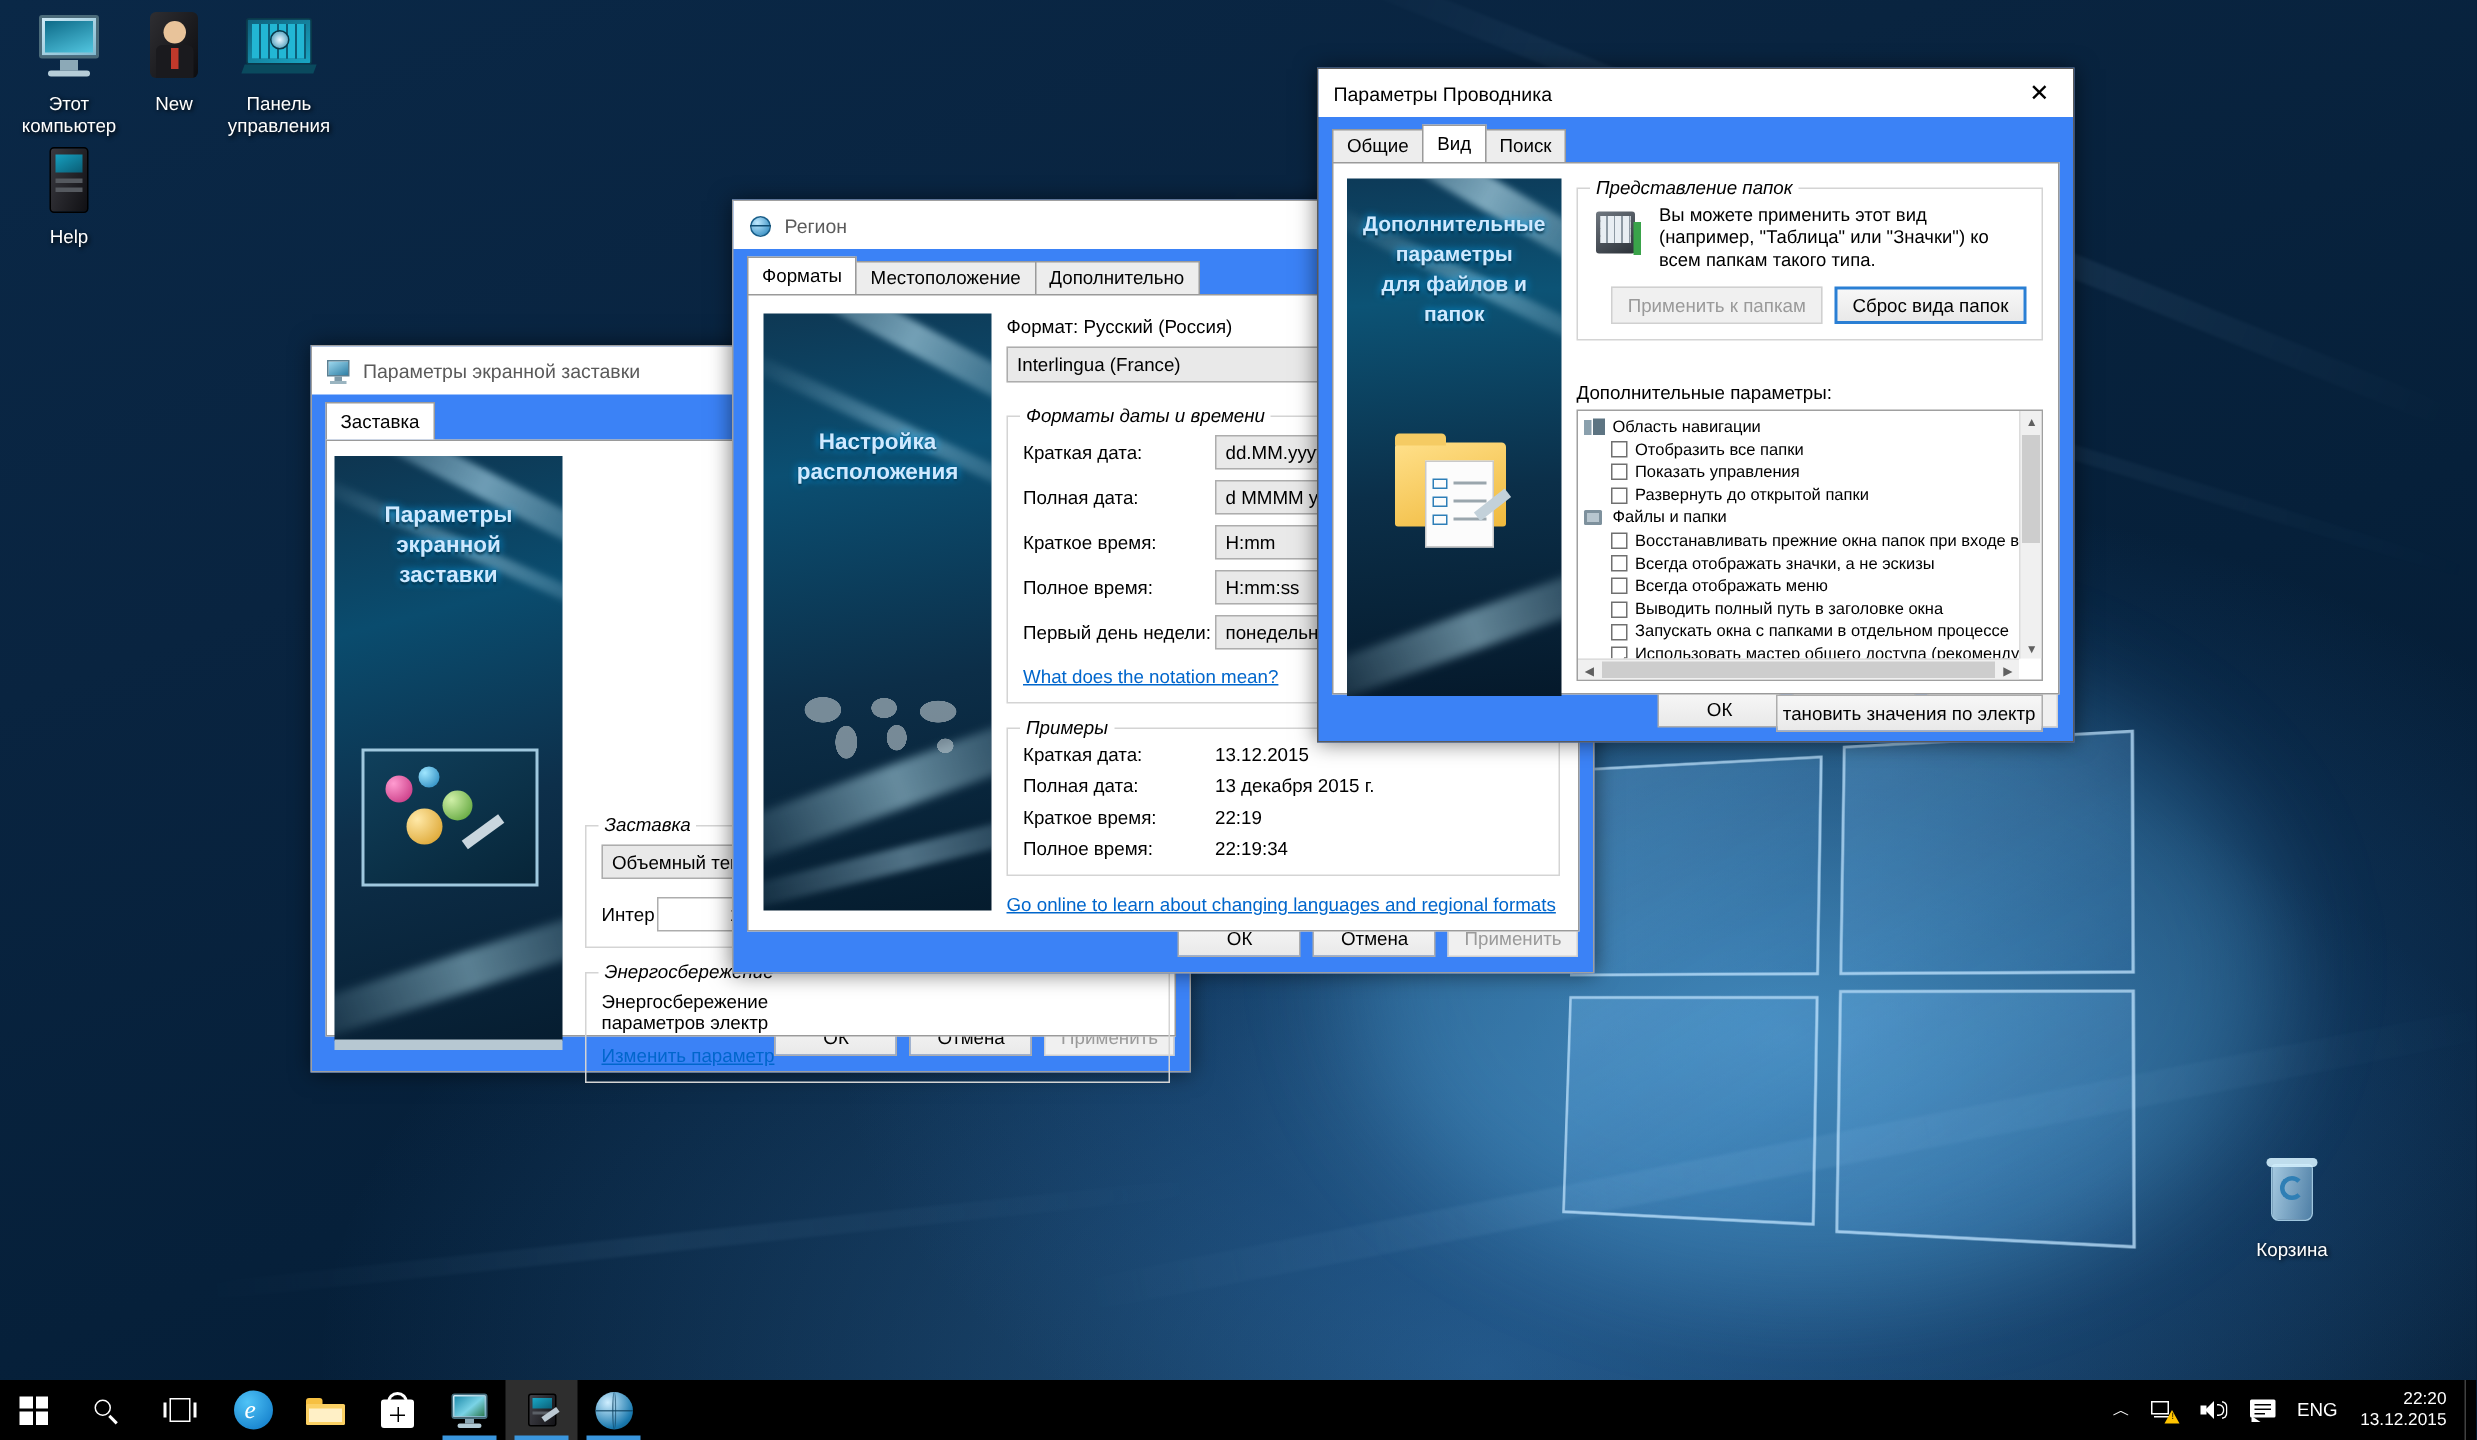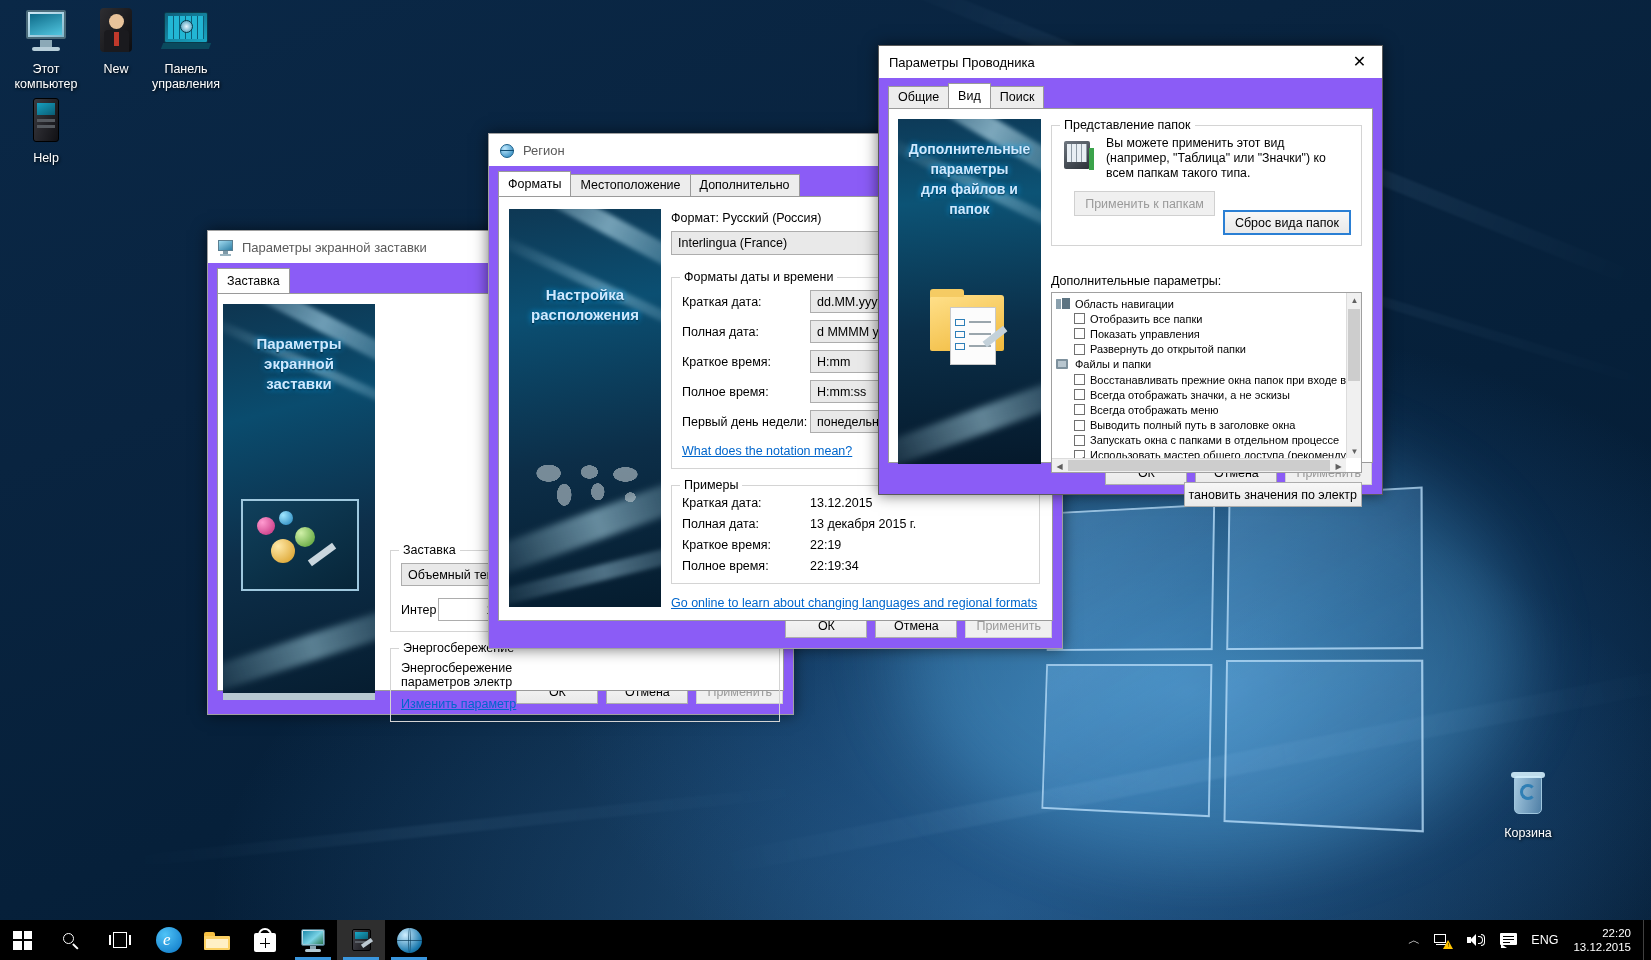--- a/index.html
+++ b/index.html
@@ -23,41 +23,41 @@
   .logo-pane { position:absolute; border:2px solid rgba(195,230,255,.78);
     background:linear-gradient(150deg, rgba(120,190,245,.30), rgba(40,110,180,.12)); }
   .glow { position:absolute; border-radius:50%; filter:blur(34px); }
 
   
   .dicon { position:absolute; width:92px; text-align:center; color:#fff;
     font-size:12.5px; line-height:15px; text-shadow:1px 1px 3px rgba(0,0,0,.95); cursor:default; }
   .dicon .gfx { height:52px; margin:0 auto 4px; position:relative; width:52px; }
 
   
-  .dlg { position:absolute; background:#8b5cf6; border:1px solid #a0a0a0;
+  .dlg { position:absolute; background:#3b82f6; border:1px solid #a0a0a0;
     box-shadow:0 0 14px rgba(0,0,0,.55); font-size:12.5px; color:#000; }
   .dlg.active { border:1px solid #5a5a5a; }
   .tbar { height:32px; background:#ffffff; position:relative; display:flex; align-items:center;
           padding-left:10px; }
   .tbar .tlabel { font-size:13px; color:#5a5a5a; }
   .dlg.active .tbar .tlabel { color:#000; }
   .tbar .ticon { width:17px; height:17px; margin-right:7px; position:relative; flex:none; }
   .tclose { position:absolute; right:0; top:0; width:45px; height:31px; display:flex;
     align-items:center; justify-content:center; font-size:16px; color:#000; cursor:default; }
 
   .tabstrip { display:flex; align-items:flex-end; height:24px; margin:6px 0 0 9px;
     position:relative; z-index:3; }
   .tab { border:1px solid #9a9a9a; border-bottom:none; background:#ededed; padding:3px 9px 3px;
     font-size:12.5px; margin-right:-1px; color:#000; cursor:default; line-height:15px; }
   .tab.sel { background:#fff; position:relative; z-index:2; padding-top:5px; padding-bottom:4px; }
   .tabbody { background:#fff; border:1px solid #9a9a9a; margin:0 9px; position:relative; z-index:1; }
 
   
   .grp { border:1px solid #d4d4d4; margin:8px 0 0; padding:10px 10px 10px; position:relative; }
-  .grp > .glegend { position:absolute; top:-8px; left:8px; background:#fff; padding:0 4px; font-size:12.5px; }
+  .grp > .glegend { position:absolute; top:-8px; left:8px; background:#fff; padding:0 4px; font-size:12.5px;font-style:italic; }
 
   .btn { background:linear-gradient(#f7f7f7,#e9e9e9); border:1px solid #adadad;
     font-family:"Liberation Sans", sans-serif; font-size:12.5px; padding:4px 10px; color:#000;
     min-width:82px; height:25px; cursor:default; }
   .btn.def { border:2px solid #2a7fd4; }
   .btn.dis { color:#9a9a9a; background:#f0f0f0; border-color:#d0d0d0; }
   .fld { background:#e9e9e9; border:1px solid #adadad; height:23px; padding:2px 6px;
     font-size:12.5px; display:flex; align-items:center; }
   .lnk { color:#0066cc; text-decoration:underline; cursor:pointer; font-size:12.5px; }
   .row { display:flex; align-items:center; }
@@ -377,21 +377,21 @@
         <div style="display:flex;gap:10px;">
           <div style="width:34px;height:34px;position:relative;flex:none;margin-top:2px;">
             <div style="position:absolute;left:2px;top:3px;width:26px;height:28px;background:linear-gradient(150deg,#6f7780,#2b3138);border-radius:2px;"></div>
             <div style="position:absolute;left:5px;top:6px;width:20px;height:18px;background:repeating-linear-gradient(90deg,#e8eef3 0 4px,#8d99a3 4px 5px),repeating-linear-gradient(0deg,#e8eef3 0 4px,#8d99a3 4px 5px);"></div>
             <div style="position:absolute;left:27px;top:10px;width:5px;height:22px;background:#3aa34a;"></div>
           </div>
           <div style="font-size:12.3px;line-height:15px;">Вы можете применить этот вид (например, "Таблица" или "Значки") ко всем папкам такого типа.</div>
         </div>
         <div style="display:flex;justify-content:flex-end;gap:8px;margin-top:10px;">
           <button class="btn dis" style="min-width:140px;">Применить к папкам</button>
-          <button class="btn def" style="min-width:120px;margin-top:19px;">Сброс вида папок</button>
+          <button class="btn def" style="min-width:120px;">Сброс вида папок</button>
         </div>
       </div>
 
       <div style="margin-top:28px;">Дополнительные параметры:</div>
 
       <div class="lbox" style="margin-top:4px;height:181px;">
         <div style="position:absolute;left:0;top:0;right:15px;bottom:14px;overflow:hidden;padding-top:3px;">
           <div class="litem" style="font-weight:normal;">
             <span style="width:15px;height:12px;margin-right:4px;flex:none;position:relative;">
               <span style="position:absolute;left:0;top:1px;width:5px;height:10px;background:#8aa0ad;"></span>

